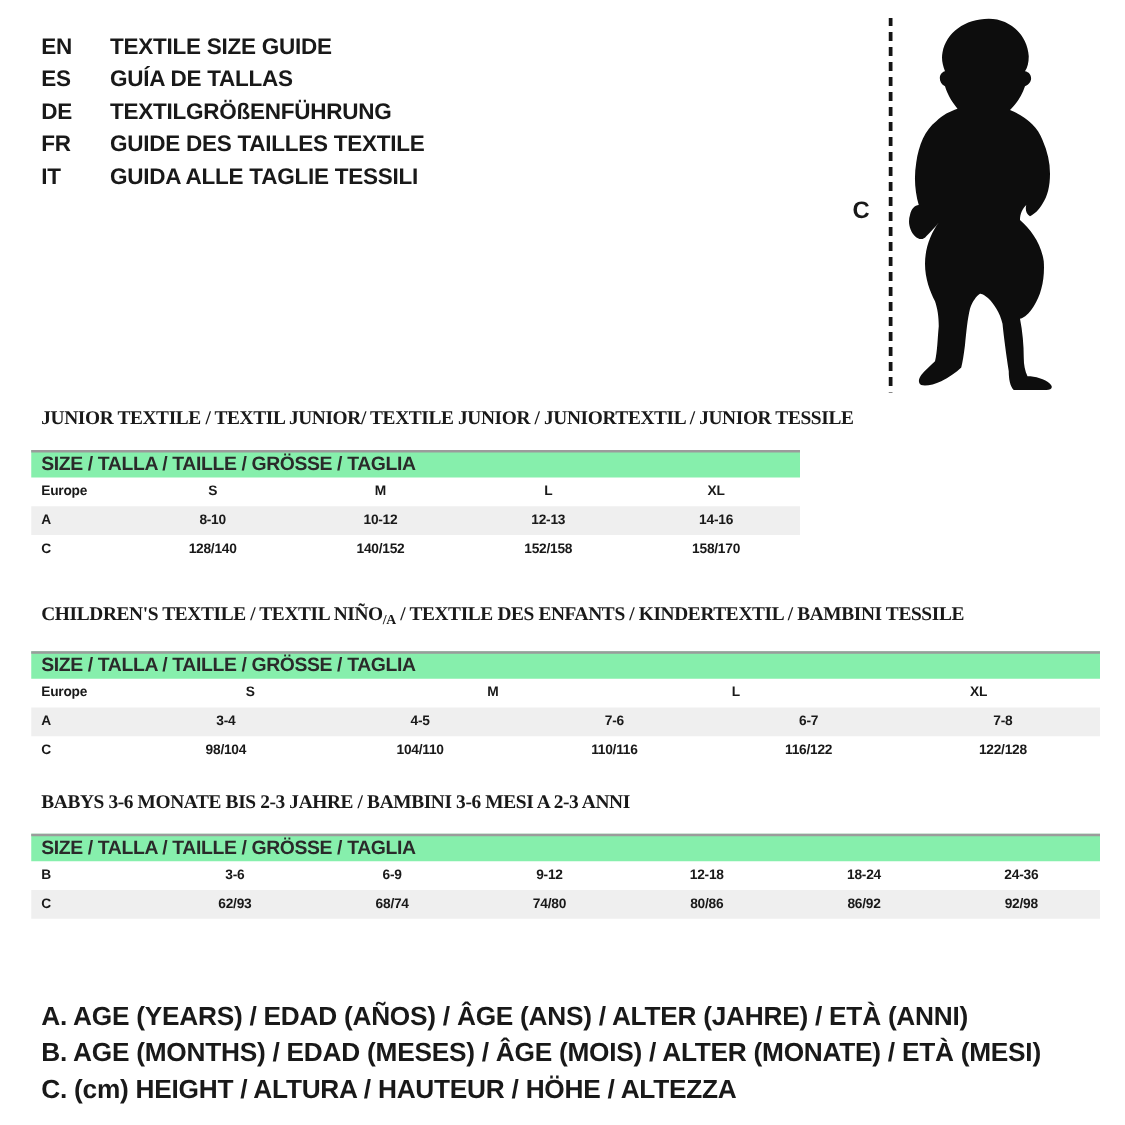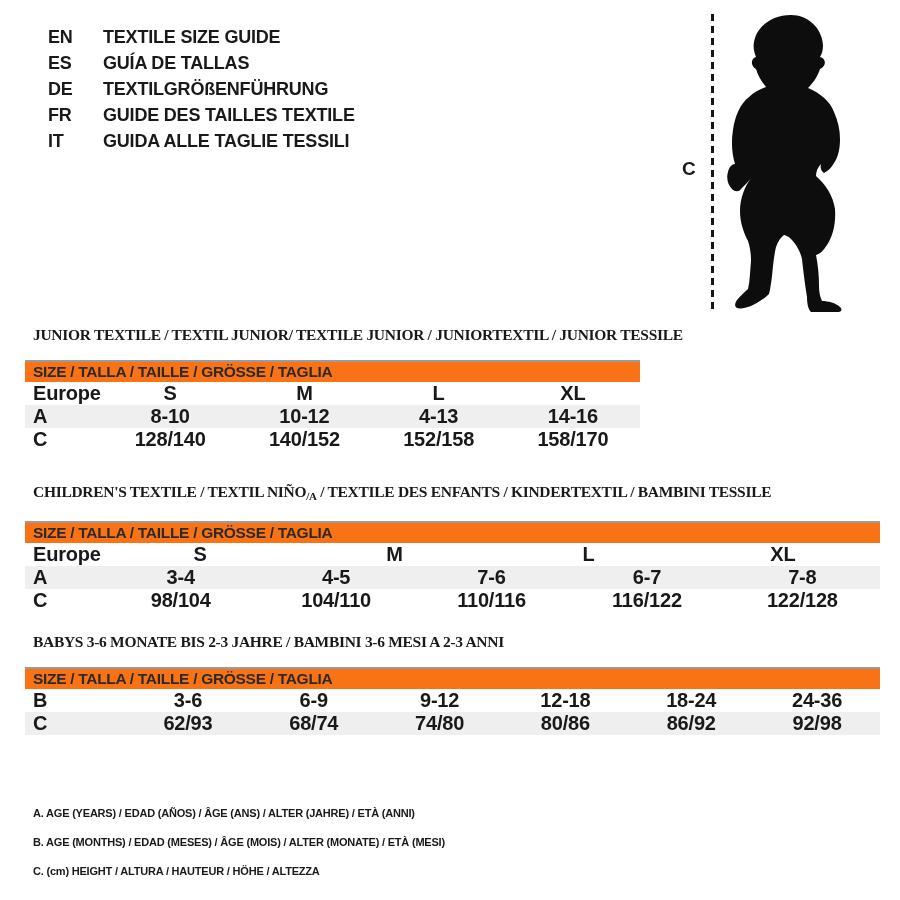--- a/index.html
+++ b/index.html
@@ -3,49 +3,49 @@
 <meta charset="utf-8">
 <style>
   html,body{margin:0;padding:0;}
   body{
     width:900px;height:900px;position:relative;overflow:hidden;
     background:#ffffff;color:#191919;
     font-family:"Liberation Sans",sans-serif;font-weight:700;
     letter-spacing:-0.2px;
   }
   
-  .language-list{position:absolute;left:33px;top:24px;font-size:18px;line-height:26px;margin-left:15px;}
+  .language-list{position:absolute;left:33px;top:24px;font-size:18px;line-height:26px;}
   .lang-row{display:flex;}
   .lang-code{width:55px;}
   
   .dotted-line{
     position:absolute;left:711px;top:14px;width:3px;height:300px;
     background:repeating-linear-gradient(to bottom,#141414 0 7px,transparent 7px 12px);
   }
   .measure-c{position:absolute;left:682px;top:158px;font-size:19px;}
   .baby-svg{position:absolute;left:722px;top:12px;}
   
   .section{position:absolute;left:25px;width:855px;}
   .section:nth-child(1){top:322px;width:615px;}
   .section:nth-child(2){top:479px;}
   .section:nth-child(3){top:629px;}
   .sec-title{font-size:15.5px;line-height:26px;padding-left:8px;letter-spacing:-0.3px;white-space:nowrap;font-family:Liberation Serif, serif;}
   .sec-title .sub{font-size:11px;vertical-align:-3px;}
   .bar{
-    margin-top:12px;height:20px;line-height:20px;background:#f97316;
+    margin-top:12px;height:20px;line-height:20px;background:#86efac;
     border-top:2px solid #9b9b9b;font-size:15.5px;padding-left:8px;color:#2a2a2a;
     letter-spacing:-0.3px;
   }
-  .trow{display:flex;height:23px;line-height:23px;font-size:20px;}
+  .trow{display:flex;height:23px;line-height:23px;font-size:11px;}
   .trow.striped{background:#efefef;}
   .tlabel{width:78px;padding-left:8px;box-sizing:border-box;}
   .section:nth-child(3) .tlabel{width:100px;}
   .tcell{flex:1;text-align:center;}
   
-  .legend{position:absolute;left:33px;top:799px;font-size:11px;line-height:29px;}
+  .legend{position:absolute;left:33px;top:799px;font-size:21px;line-height:29px;}
 </style>
 </head>
 <body>
 
 <div class="language-list">
     <div class="lang-row">
       <div class="lang-code">EN</div>
       <div class="lang-title">TEXTILE SIZE GUIDE</div>
     </div>
     <div class="lang-row">
@@ -124,21 +124,21 @@
           <div class="tlabel">Europe</div>
           <div class="tcell">S</div>
           <div class="tcell">M</div>
           <div class="tcell">L</div>
           <div class="tcell">XL</div>
         </div>
         <div class="trow striped">
           <div class="tlabel">A</div>
           <div class="tcell">8-10</div>
           <div class="tcell">10-12</div>
-          <div class="tcell">4-13</div>
+          <div class="tcell">12-13</div>
           <div class="tcell">14-16</div>
         </div>
         <div class="trow">
           <div class="tlabel">C</div>
           <div class="tcell">128/140</div>
           <div class="tcell">140/152</div>
           <div class="tcell">152/158</div>
           <div class="tcell">158/170</div>
         </div>
       </div>

